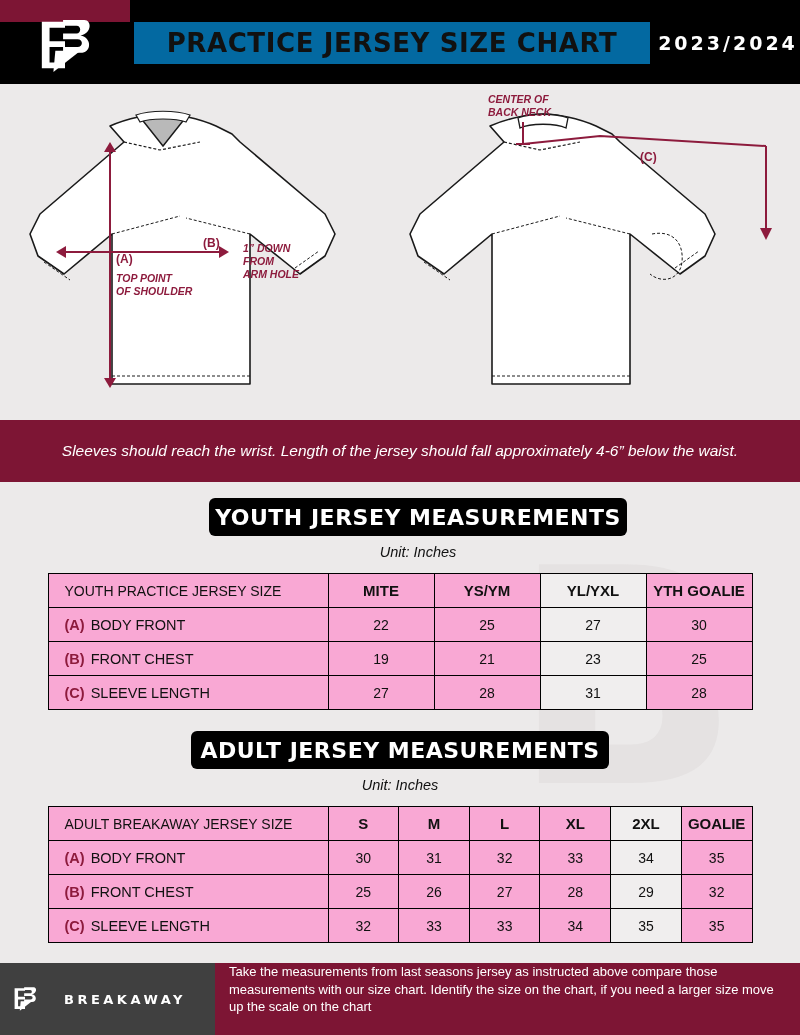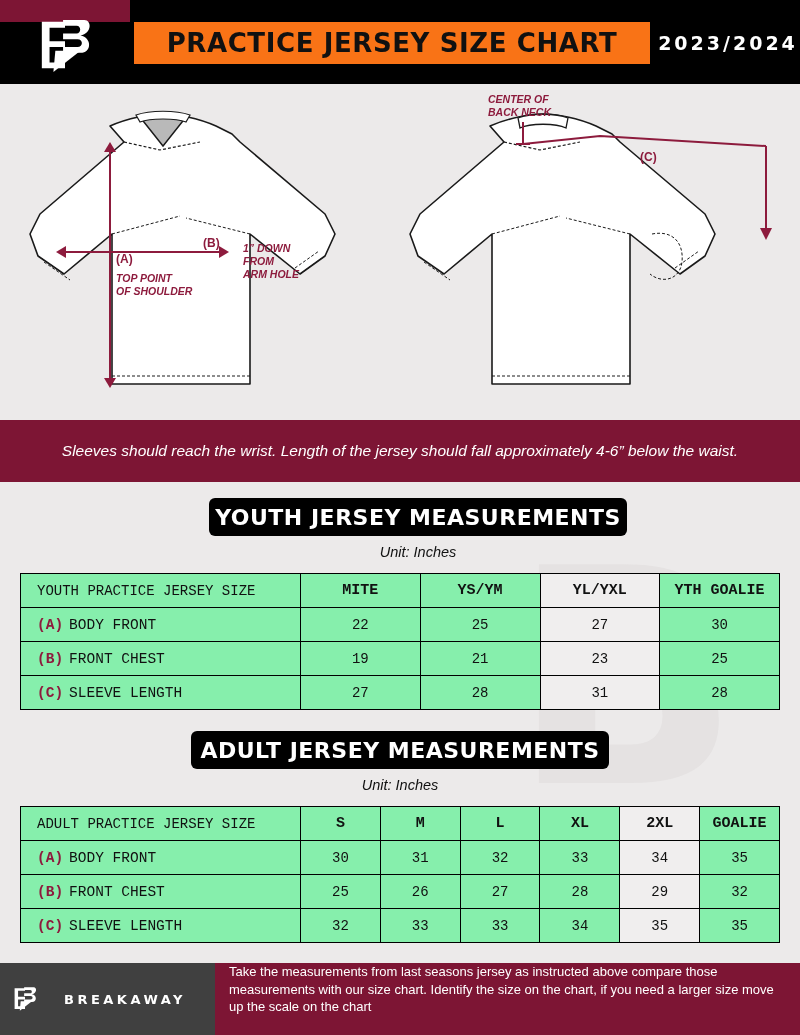--- a/index.html
+++ b/index.html
@@ -22,21 +22,21 @@
   }
   .logo-box {
     position: absolute; left: 0px; top: 0px; width: 130px; height: 84px;
     display: flex; align-items: center; justify-content: center;
   }
   .logo-b {
     position: relative; width: 58px; height: 56px; margin-top: 8px;
   }
   .title-plate {
     position: absolute; left: 134px; top: 22px; width: 516px; height: 42px;
-    background: #f97316; display: flex; align-items: center; justify-content: center;
+    background: #0369a1; display: flex; align-items: center; justify-content: center;
   }
   .title-plate span {
     font-size: 26px; font-weight: bold; letter-spacing: 0.6px; color: #111;
     font-family: "DejaVu Sans", sans-serif;
   }
   .season {
     position: absolute; left: 656px; top: 22px; width: 144px; height: 42px;
     display: flex; align-items: center; justify-content: center;
     color: #ffffff; font-size: 19px; font-weight: bold; letter-spacing: 3px;
     font-family: "DejaVu Sans", sans-serif;
@@ -84,23 +84,22 @@
     color: #ffffff; font-size: 22px; font-weight: bold; letter-spacing: .5px;
     font-family: "DejaVu Sans", sans-serif;
   }
   .unit {
     text-align: center; font-style: italic; font-size: 14.5px; color: #111;
     margin-top: 8px;
   }
 
   
   table {
-    border-collapse: collapse; width: 760px; margin: 0 auto; background: #86efac;
+    border-collapse: collapse; width: 705px; margin: 0 auto; background: #f9a8d4;
     table-layout: fixed;
-    font-family: Liberation Mono, monospace;
   }
   table td, table th {
     border: 1px solid #000000; height: 34px; text-align: center;
     font-size: 14px; color: #111; font-weight: normal;
   }
   table thead th { font-weight: bold; font-size: 15px; }
   .rowlabel {
     text-align: left; padding-left: 16px; font-size: 14.5px;
   }
   .rowlabel b { color: #8d1b3d; margin-right: 6px; }
@@ -287,21 +286,21 @@
         <col style="width:280px">
           <col>
           <col>
           <col>
           <col>
           <col>
           <col>
       </colgroup>
       <thead>
         <tr>
-          <th class="hdr-left">ADULT PRACTICE JERSEY SIZE</th>
+          <th class="hdr-left">ADULT BREAKAWAY JERSEY SIZE</th>
           <th>S</th>
           <th>M</th>
           <th>L</th>
           <th>XL</th>
           <th class="shade">2XL</th>
           <th>GOALIE</th>
         </tr>
       </thead>
       <tbody>
         <tr>

